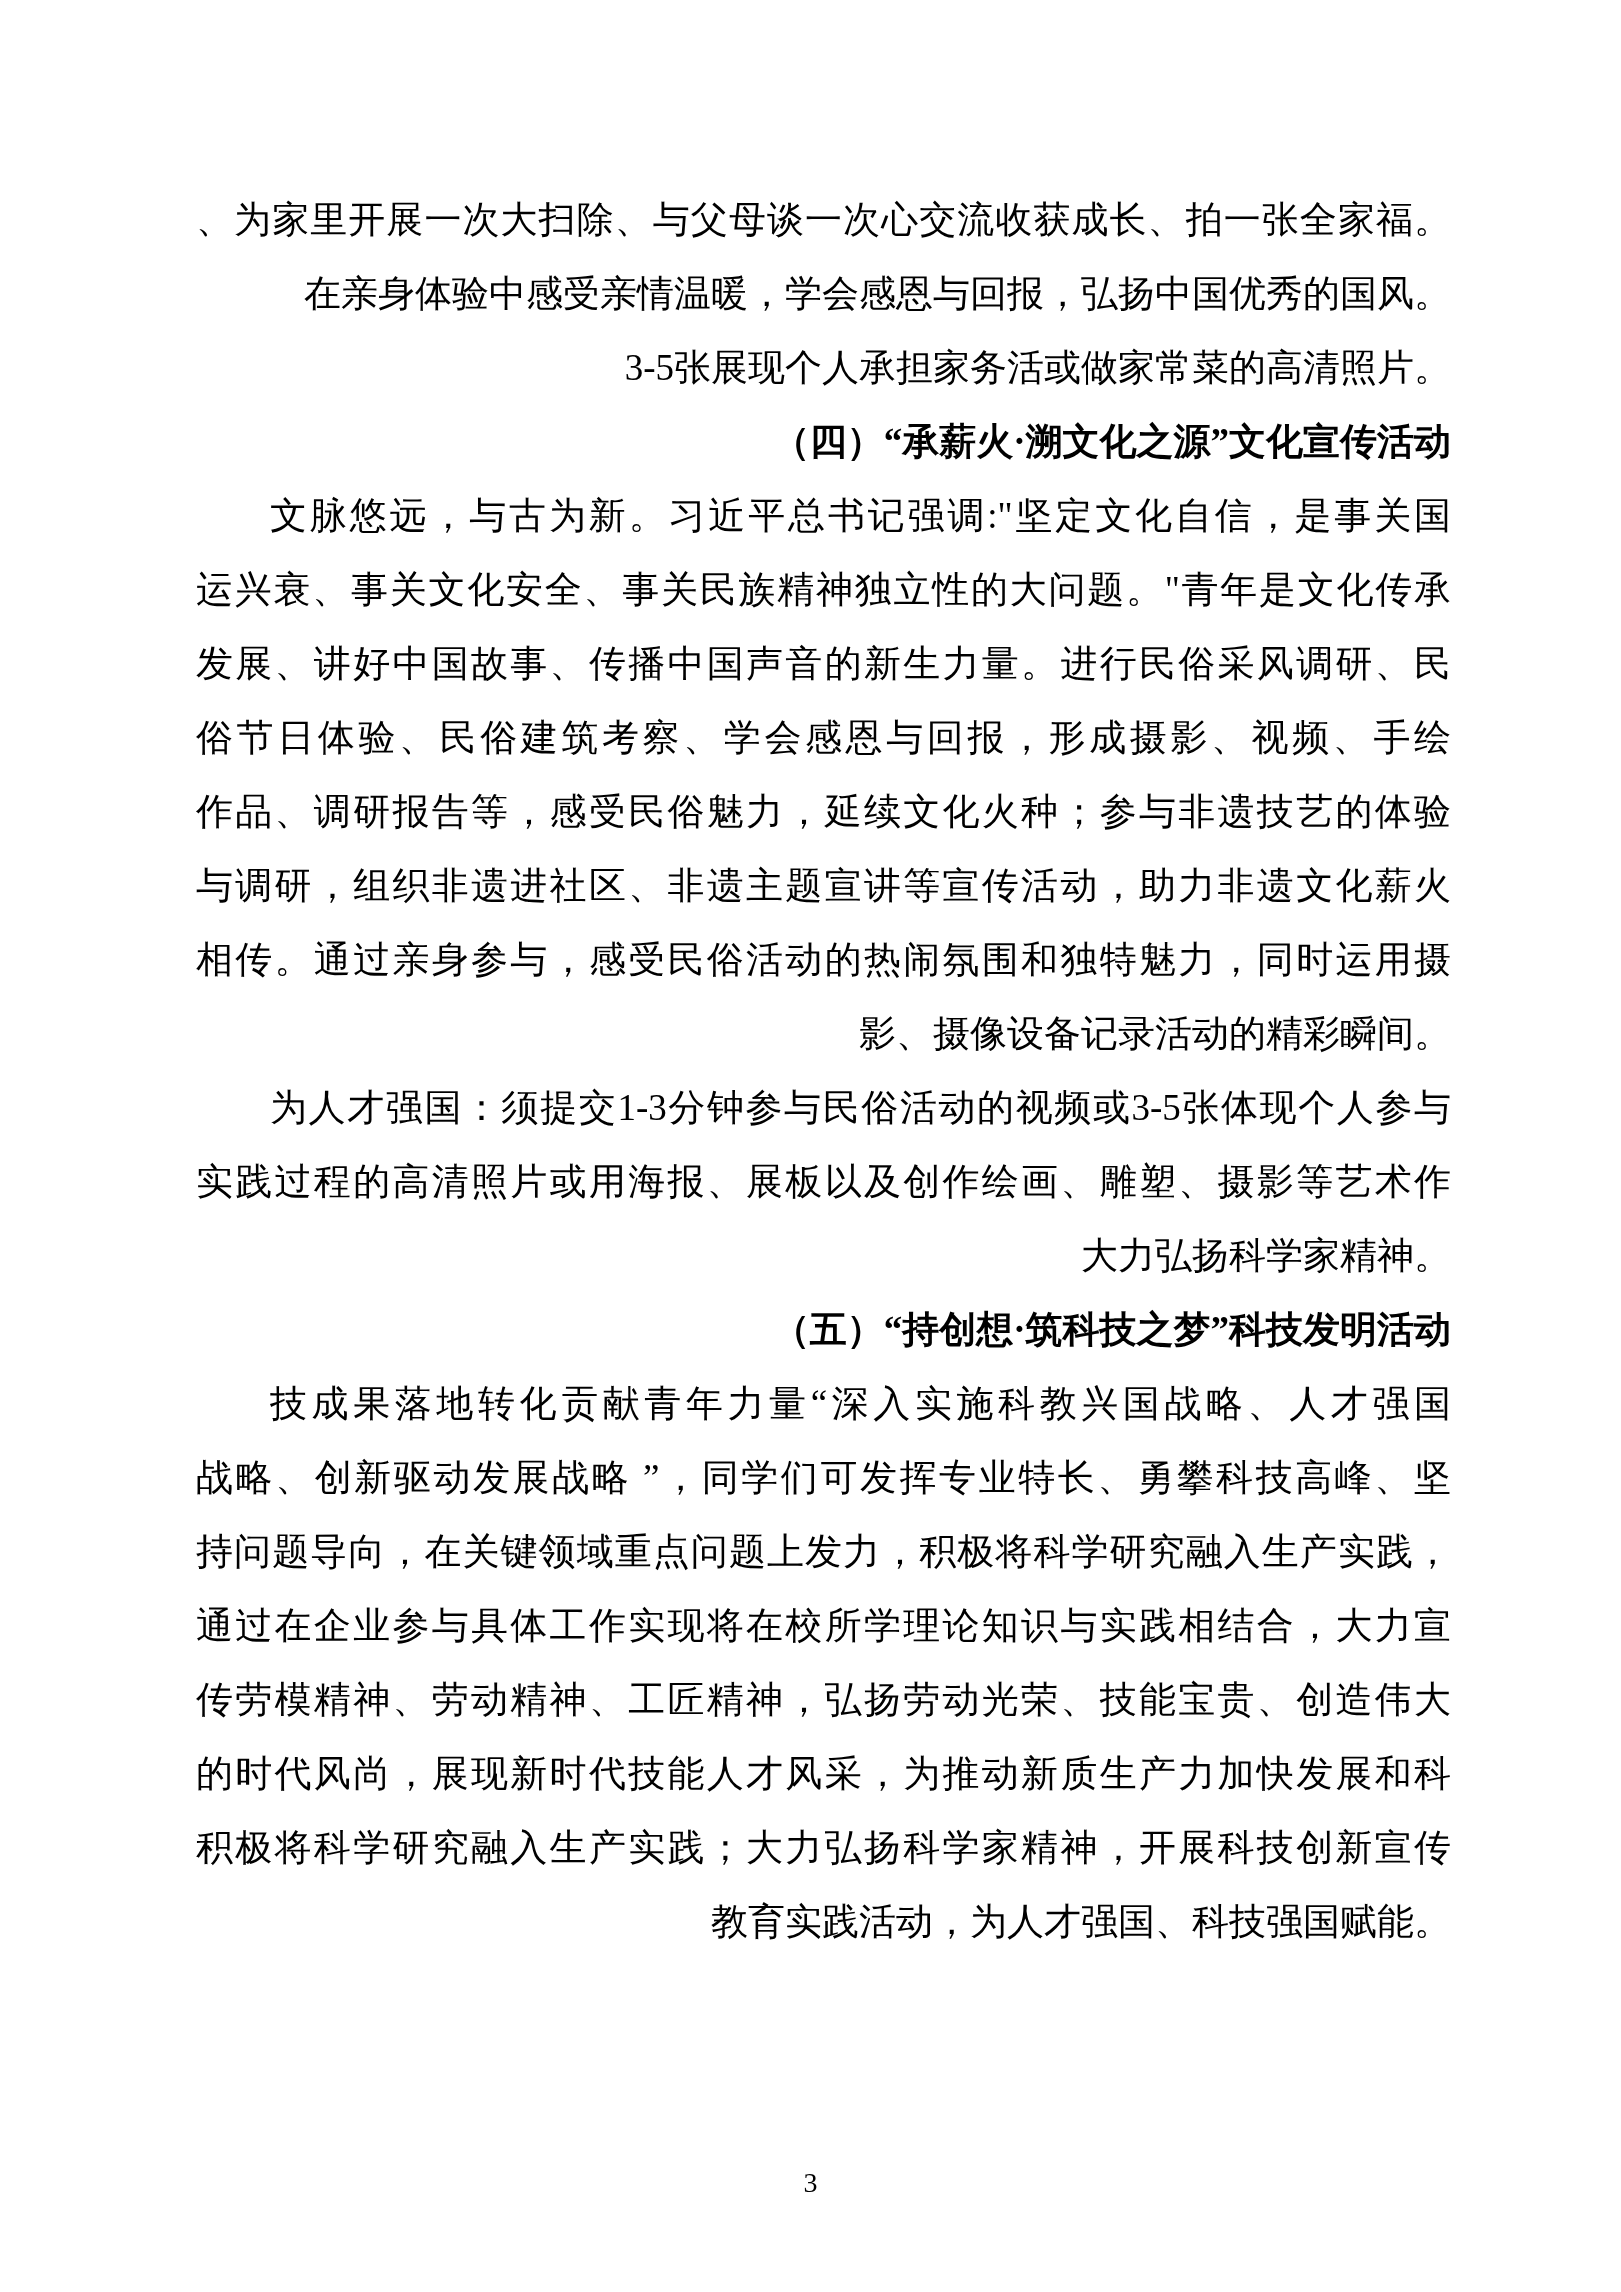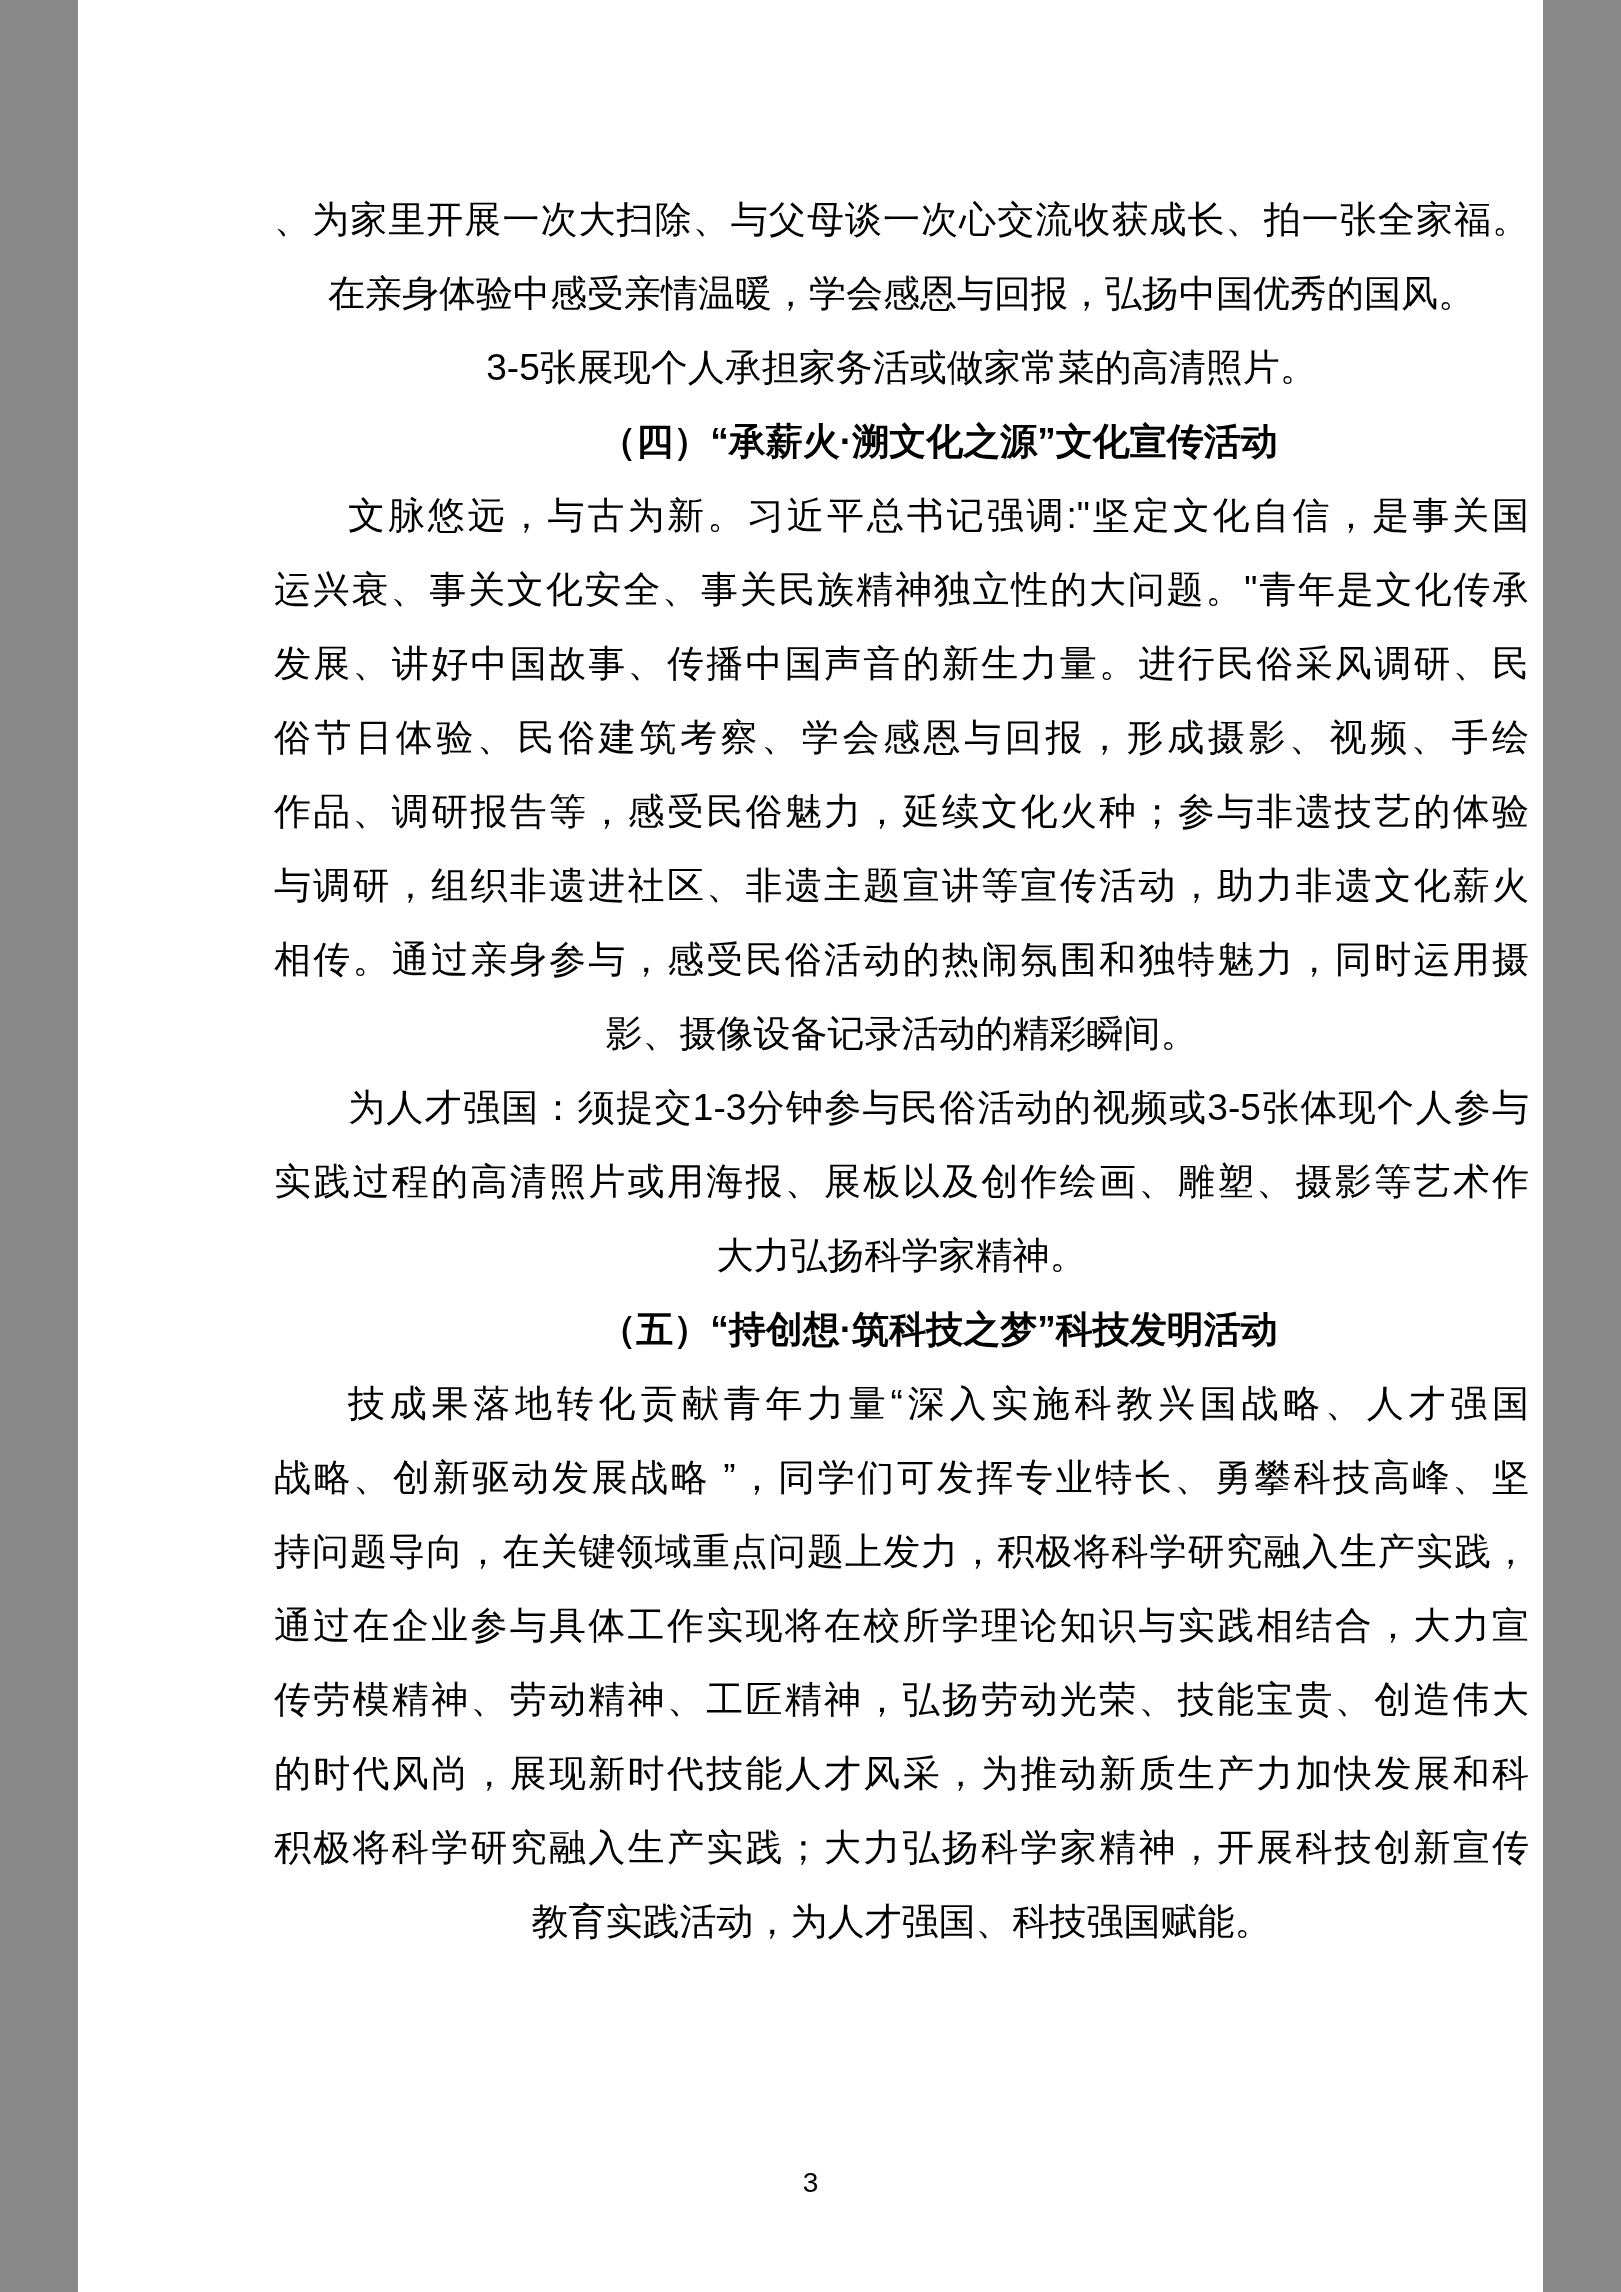--- a/index.html
+++ b/index.html
@@ -2,39 +2,39 @@
 <html><head>
 <meta charset="utf-8">
 <style>
   html, body {
     margin: 0;
     padding: 0;
     background: #888;
   }
   .page {
     position: relative;
-    width: 1465px;
+    width: 1621px;
     height: 2293px;
     margin: 0 auto;
     background: #ffffff;
     color: #000000;
-    font-family: Liberation Sans, sans-serif;
+    font-family: Liberation Serif, serif;
     overflow: hidden;
   }
   .content {
     position: absolute;
     left: 196px;
     top: 183px;
     width: 1255px;
   }
   .line {
     height: 74px;
     line-height: 74px;
     font-size: 37px;
-    text-align: center;
+    text-align: right;
   }
   .just {
     text-align: justify;
     text-align-last: justify;
     text-justify: inter-character;
   }
   .indent {
     text-indent: 74px;
   }
   .heading {

